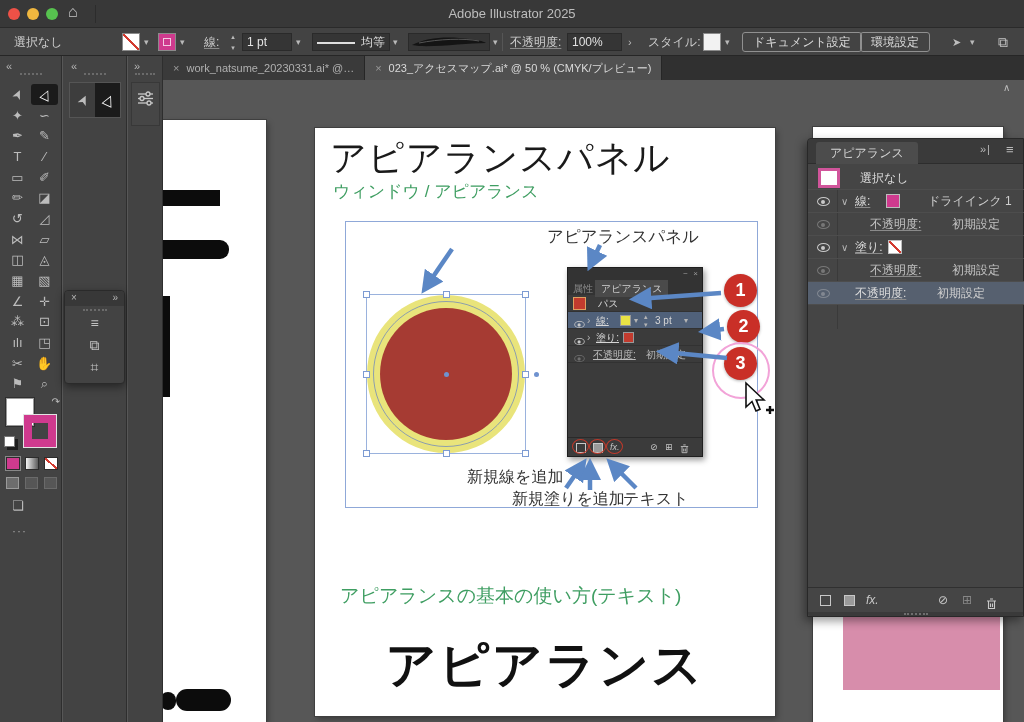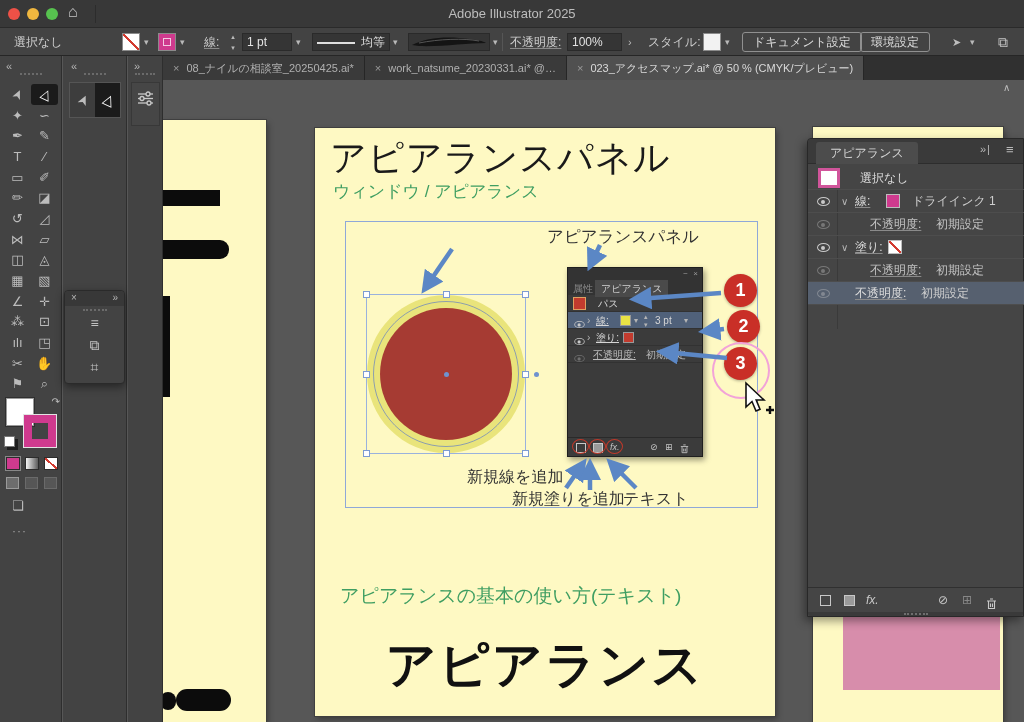--- a/index.html
+++ b/index.html
@@ -82,21 +82,21 @@
   .fp-close { position:absolute; left:6px; top:1px; }
   .fp-expand { position:absolute; right:6px; top:1px; }
   .fp-dots { position:absolute; left:18px; top:18px; width:24px; border-top:2px dotted #6b6b6b; }
   .fp-icons { position:absolute; left:0; top:24px; width:100%; display:flex; flex-direction:column; align-items:center; gap:6px; }
   .fp-icon { font-size:14px; color:#c2c2c2; line-height:16px; }
 
   .d3-cell { position:absolute; left:3px; top:26px; width:29px; height:44px; background:#464646; border:1px solid #383838; display:flex; justify-content:center; padding-top:8px; }
 
   
   .canvas { left:163px; top:80px; width:861px; height:642px; background:#575757; z-index:1; }
-  .artboard { position:absolute; background:#fef9c3; box-shadow:0 0 0 1px #3f3f3f, 2px 3px 6px rgba(0,0,0,.35); }
+  .artboard { position:absolute; background:#ffffff; box-shadow:0 0 0 1px #3f3f3f, 2px 3px 6px rgba(0,0,0,.35); }
   .ab-left { left:0px; top:40px; width:103px; height:602px; }
   .blk { position:absolute; background:#0c0c0c; }
   .ab-right { left:650px; top:47px; width:190px; height:595px; }
   .pink-rect { position:absolute; left:30px; top:490px; width:157px; height:73px; background:#d78dab; }
 
   .ab-main { left:152px; top:48px; width:460px; height:588px; }
   .ab-title { position:absolute; left:15px; top:6px; font-size:36px; font-weight:500; color:#1a1a1a; letter-spacing:1px; }
   .ab-subtitle { position:absolute; left:18px; top:52px; font-size:17px; color:#3f9e62; }
   .blue-frame { position:absolute; left:30px; top:93px; width:413px; height:287px; border:1px solid #8fa8d8; }
   .diagram-label { position:absolute; top:98px; font-size:16.5px; color:#333; }
@@ -147,21 +147,21 @@
   .rp-row.hl { background:#56606f; }
   .rp-thumb { position:absolute; left:10px; top:1px; width:22px; height:20px; background:#fff; border:3px solid #d1559b; }
   .eye { position:relative; display:inline-block; width:13px; height:9px; border:1.5px solid #c9c9c9; border-radius:50%; }
   .eye::after { content:""; position:absolute; left:3px; top:1.5px; width:4px; height:4px; border-radius:50%; background:#c9c9c9; }
   .eye.dim { opacity:.38; }
   .rp-eye { position:absolute; left:9px; top:7px; }
   .rp-chev { position:absolute; left:33px; color:#b5b5b5; font-size:10px; }
   .rp-vline { position:absolute; left:29px; top:51px; width:1px; height:139px; background:#3a3a3a; }
   .rp-sw { position:absolute; top:4px; width:14px; height:14px; border:1px solid #bdbdbd; }
   .rp-label { position:absolute; color:#dedede; }
-  .rp-value { position:absolute; color:#cfcfcf; }
+  .rp-value { position:absolute; color:#cfcfcf;margin-left:16px; }
   .rp-bottom { position:absolute; left:0; bottom:4px; width:100%; height:25px; border-top:1px solid #303030; line-height:25px; }
   .rp-bi { position:absolute; top:0; color:#c8c8c8; font-size:12px; }
   .rp-grip { position:absolute; left:0; bottom:0; width:100%; height:4px; background:#3a3a3a; border-radius:0 0 3px 3px; }
   .rp-grip::after { content:""; position:absolute; left:96px; top:1px; width:24px; border-top:2px dotted #6e6e6e; }
   .sq-outline { display:inline-block; width:10px; height:10px; border:1px solid #c8c8c8; }
   .sq-filled  { display:inline-block; width:10px; height:10px; border:1px solid #c8c8c8; background:#9a9a9a; }
 </style>
 </head>
 <body>
 
@@ -330,21 +330,20 @@
       <div class="cursor" data-name="mouse-cursor">
         <svg width="34" height="42" viewBox="0 0 34 42">
           <path d="M4,2 L4,26 L10,20.5 L14,30 L18,28.3 L14.2,19 L22,19 Z" fill="#fff" stroke="#111" stroke-width="1.6"></path>
           <path d="M24,29 h8 M28,25 v8" stroke="#111" stroke-width="2.4"></path>
         </svg>
       </div>
     </div>
   </div>
 
   <div class="abs tabbar" data-name="document-tab-bar">
-    <div class="doc-tab" data-name="document-tab"><span class="close-x" data-name="close-tab-icon">×</span><span>08_ナイルの相談室_20250425.ai*</span></div>
     <div class="doc-tab" data-name="document-tab"><span class="close-x" data-name="close-tab-icon">×</span><span>work_natsume_20230331.ai* @…</span></div>
     <div class="doc-tab active" data-name="document-tab-active"><span class="close-x" data-name="close-tab-icon">×</span><span>023_アクセスマップ.ai* @ 50 % (CMYK/プレビュー)</span></div>
   </div>
   <span class="abs scroll-up" data-name="tab-scroll-up-icon">∧</span>
 
   <div class="abs dock dock1" data-name="main-toolbar">
     <span class="dock-head" style="left:6px" data-name="collapse-dock-icon">«</span>
     <span class="drag-dots" style="left:20px" data-name="drag-handle"></span>
     <div class="tools-grid" data-name="tools-grid">
         <div class="tool" data-name="selection-tool">

